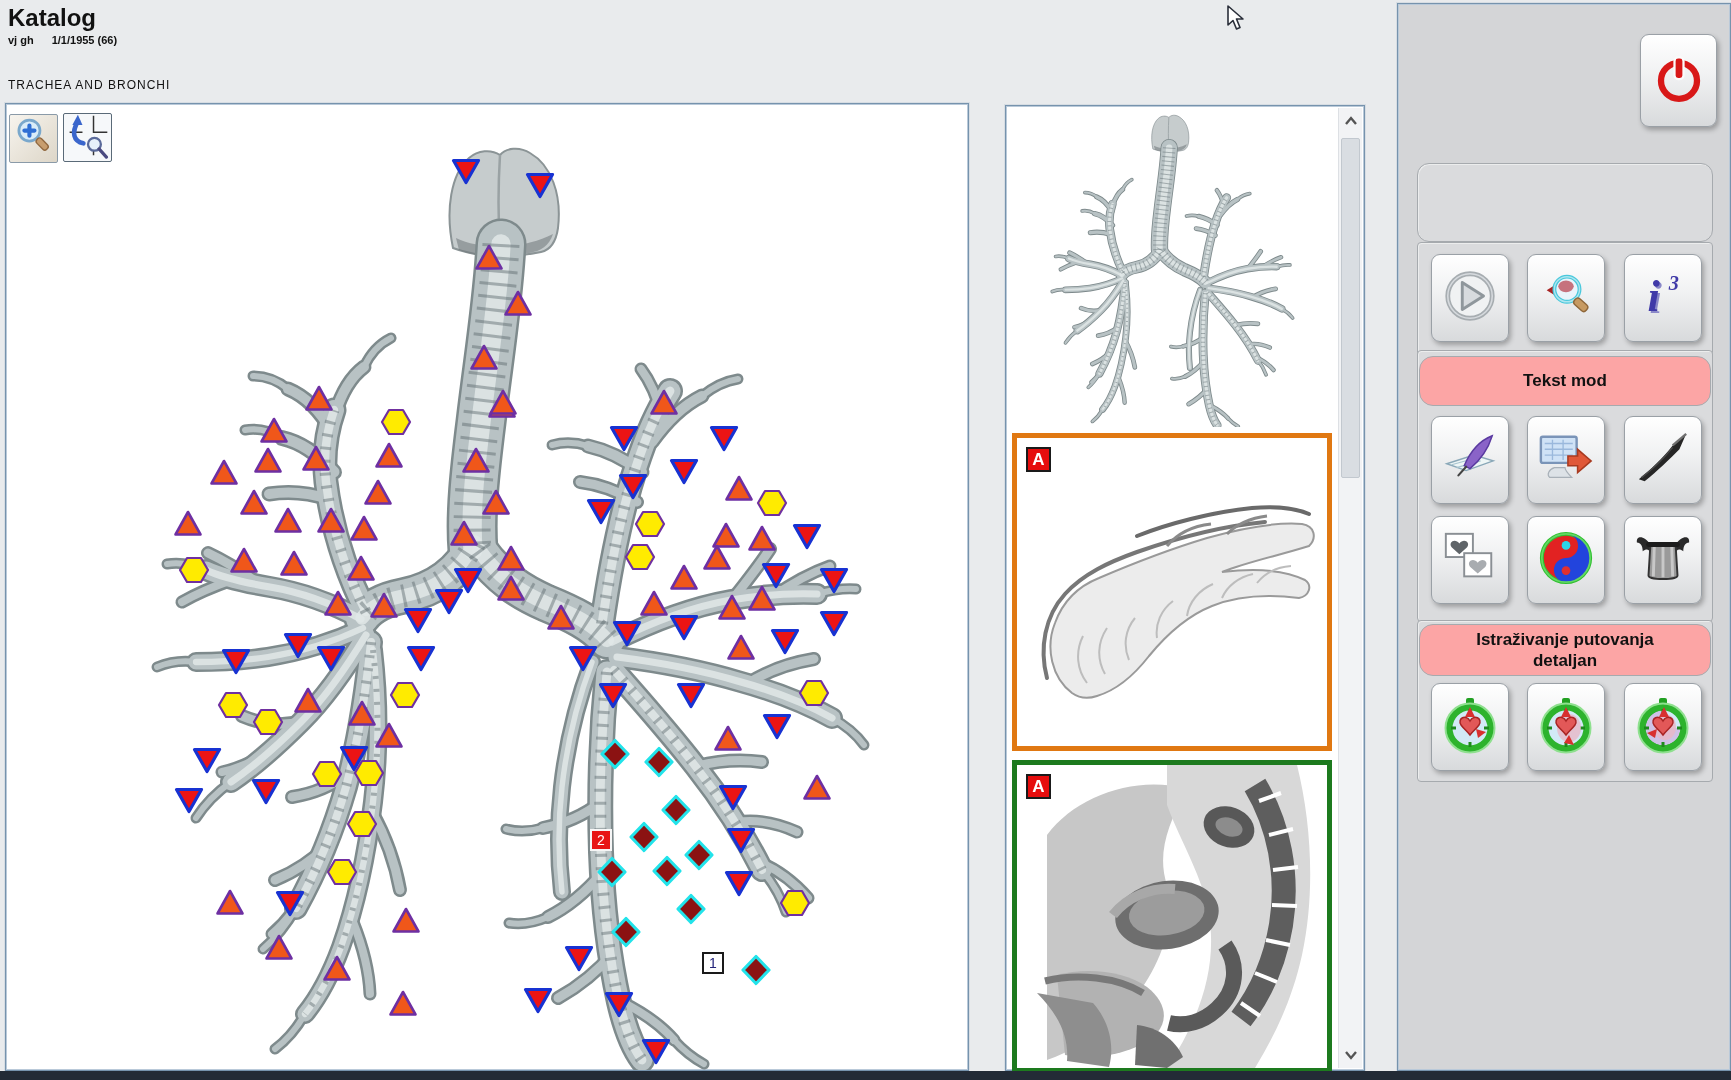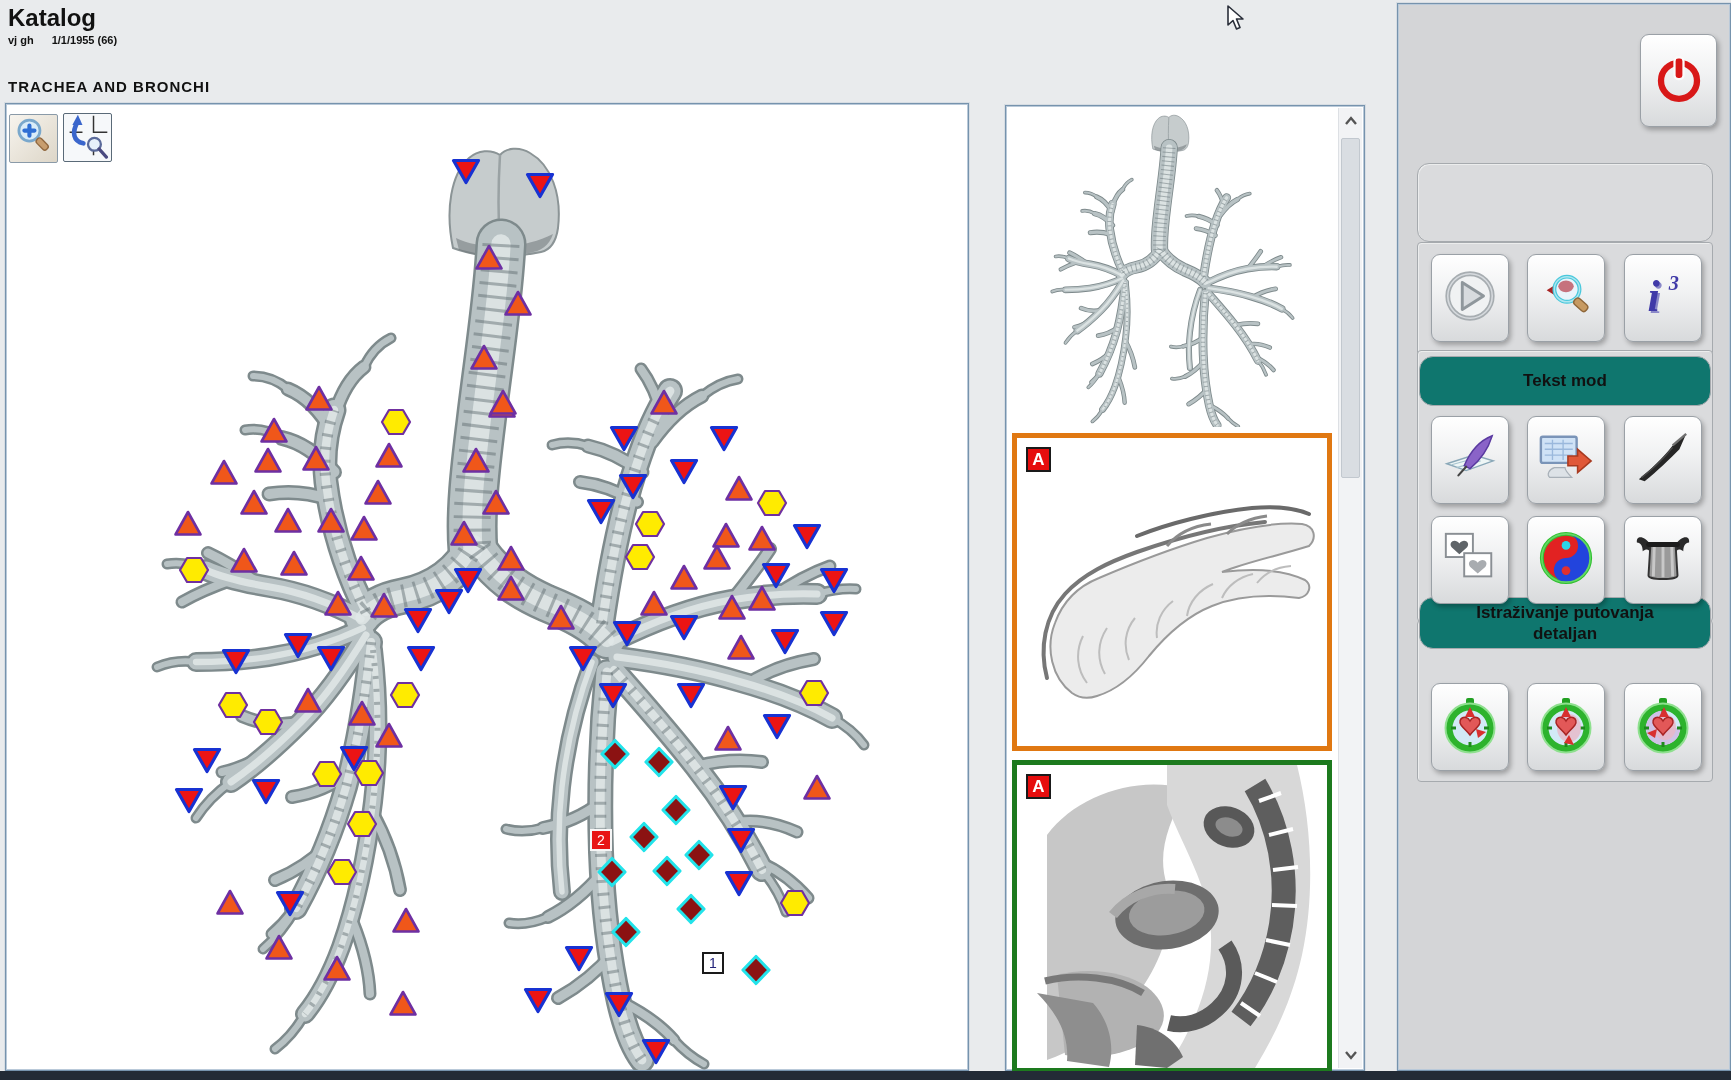--- a/index.html
+++ b/index.html
@@ -6,21 +6,21 @@
   html,body { width:1731px; height:1080px; overflow:hidden; }
   body {
     font-family:"Liberation Sans", sans-serif;
     background:#e9ebed;
     position:relative;
   }
   
   .hdr-title { position:absolute; left:8px; top:4px; font-size:24px; font-weight:bold; color:#111; }
   .hdr-patient { position:absolute; left:8px; top:34px; font-size:11px; font-weight:bold; color:#111; }
   .hdr-patient span { margin-right:18px; }
-  .hdr-section { position:absolute; left:8px; top:78px; font-size:15px; font-weight:bold; letter-spacing:1px; color:#111; }
+  .hdr-section { position:absolute; left:8px; top:78px; font-size:12px; font-weight:normal; letter-spacing:1px; color:#111; }
 
   
   .panel {
     position:absolute; background:#fff;
     border:1px solid #7693ad;
     box-shadow: inset 0 0 0 1px #b9c9d9, 0 0 0 1px #d7dde3;
   }
   #viewer { left:5px; top:103px; width:964px; height:968px; overflow:hidden; }
   #viewer svg.scene { position:absolute; left:0; top:0; }
 
@@ -64,21 +64,21 @@
   }
   .group-box {
     position:absolute; left:19px; width:296px;
     border:1px solid #a6aaae; border-radius:12px;
     background:#dadbdd;
     box-shadow: inset 1px 1px 0 #eceded;
   }
   .label-box {
     position:absolute; left:21px; width:292px;
     border:1px solid #a6aaae; border-radius:14px;
-    background:#0f766e;
+    background:#fca5a5;
     display:flex; flex-direction:column; align-items:center; justify-content:center;
     font-size:17px; font-weight:bold; color:#111; text-align:right; line-height:1.25;
     z-index:2;
   }
   .side-btn {
     position:absolute; width:78px; height:88px;
     border:1px solid #9aa0a6; border-radius:9px;
     background:linear-gradient(180deg,#ffffff 0%,#f0f1f2 45%,#d8dadc 100%);
     box-shadow:2px 3px 5px rgba(0,0,0,.28);
     display:flex; align-items:center; justify-content:center;
@@ -701,21 +701,21 @@
         <path d="M43,16 C50,6 58,7 57,14 C53,14 51,18 51,23 C47,20 44,21 43,25 Z" fill="#2a2a2a"></path>
         <path d="M17,16 L15,48 C15,53 45,53 45,48 L43,16 Z" fill="#9a9a9a"></path>
         <path d="M21,17 L20,49 M30,18 v32 M39,17 L40,49" stroke="#c8c8c8" stroke-width="3"></path>
         <path d="M17,16 L15,48 C15,53 45,53 45,48 L43,16" fill="none" stroke="#333" stroke-width="2"></path>
         <path d="M15,16 h30" stroke="#1c1c1c" stroke-width="5" stroke-linecap="round"></path>
       </svg>
     </span>
   </div>
 
   <div class="group-box" style="top:616px;height:162px;border-radius:4px;"></div>
-  <div class="label-box" style="top:593px;height:52px;">
+  <div class="label-box" style="top:620px;height:52px;">
     <span>Istraživanje putovanja</span>
     <span>detaljan</span>
   </div>
 
   <div class="side-btn" style="left:33px;top:679px;">
     <span>
       <svg width="60" height="60" viewBox="0 0 60 60">
         <rect x="26" y="3" width="8" height="8" rx="2" fill="#22a022"></rect>
         <circle cx="30" cy="33" r="21" fill="#d2eaf6" stroke="#2db32d" stroke-width="7"></circle>
         <circle cx="30" cy="33" r="24.5" fill="none" stroke="#8fe08f" stroke-width="2"></circle>

